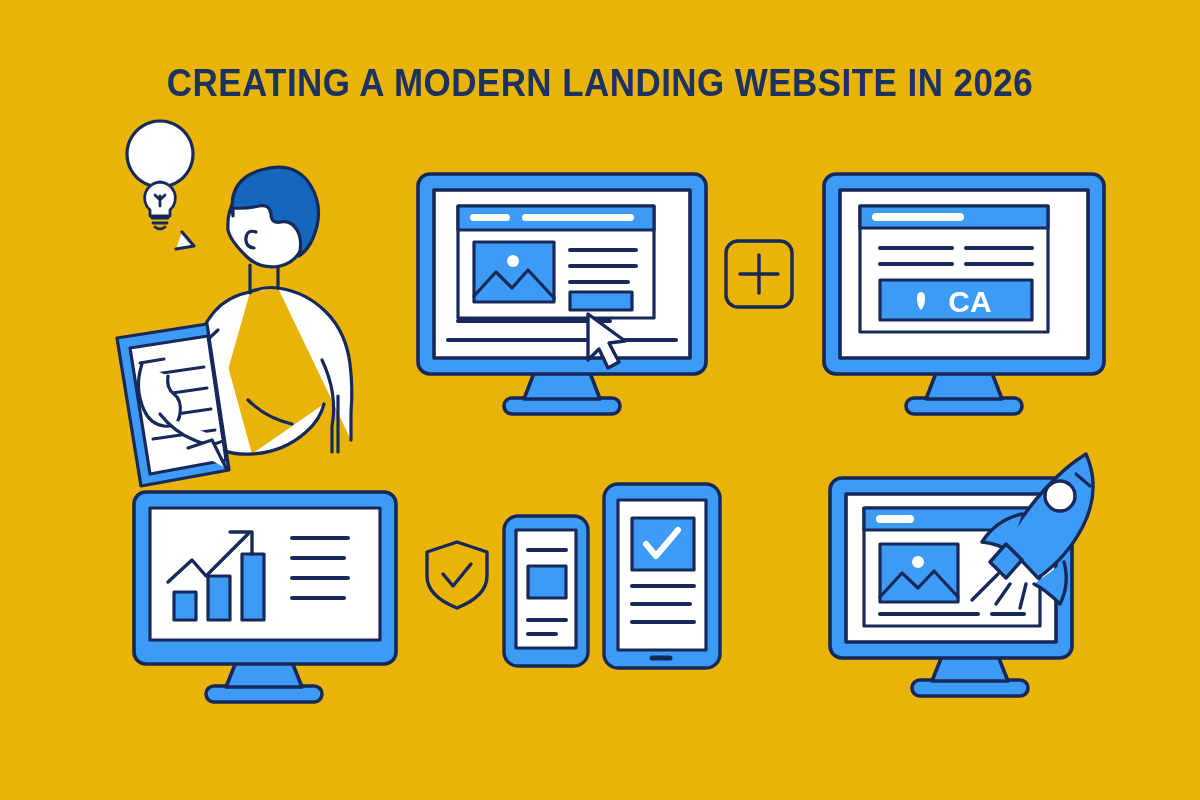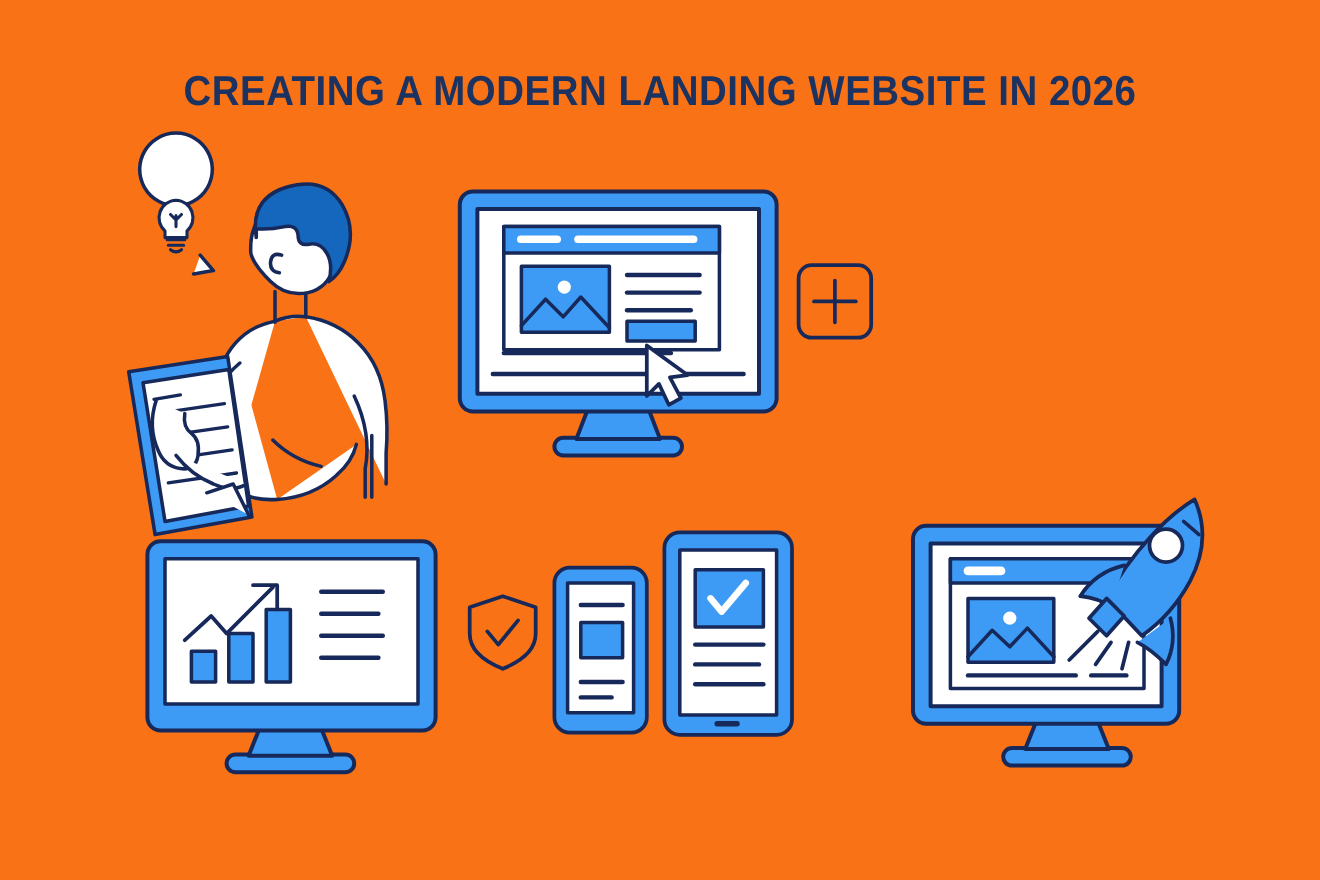--- a/index.html
+++ b/index.html
@@ -11,21 +11,21 @@
     width: 1200px;
     height: 800px;
     font-family: "Liberation Sans", sans-serif;
     overflow: hidden;
     position: relative;
   }
   #stage {
     position: relative;
     width: 1200px;
     height: 800px;
-    background: #f97316;
+    background: #eab308;
   }
   .title {
     position: absolute;
     left: 0;
     top: 62px;
     width: 1200px;
     text-align: center;
     font-family: "Liberation Sans", sans-serif;
     font-weight: bold;
     font-size: 38px;
@@ -156,20 +156,47 @@
   <div class="panel" style="left:722px; top:237px;">
     <svg width="74" height="74" viewBox="0 0 74 74">
       <rect x="4" y="4" width="66" height="66" rx="12" fill="none" stroke="#16295a" stroke-width="3.4"></rect>
       <g stroke="#16295a" stroke-width="3.4" stroke-linecap="round">
         <path d="M37 18 l0 38"></path>
         <path d="M18 37 l38 0"></path>
       </g>
     </svg>
   </div>
 
+  <div class="panel" style="left:818px; top:168px;">
+    <svg width="290" height="255" viewBox="0 0 290 255">
+      <g stroke="#16295a" stroke-width="3.6" stroke-linejoin="round" stroke-linecap="round">
+        <rect x="88" y="230" width="116" height="16" rx="8" fill="#3d9bf5"></rect>
+        <path d="M118 205 l56 0 l10 26 l-76 0 Z" fill="#3d9bf5"></path>
+        <rect x="6" y="6" width="280" height="200" rx="12" fill="#3d9bf5"></rect>
+        <rect x="22" y="22" width="248" height="168" fill="#ffffff"></rect>
+
+        <rect x="42" y="38" width="188" height="126" fill="#ffffff" stroke="#16295a" stroke-width="3.2"></rect>
+        <rect x="42" y="38" width="188" height="22" fill="#3d9bf5" stroke="#16295a" stroke-width="3.2"></rect>
+        <rect x="54" y="45" width="92" height="8" rx="4" fill="#ffffff" stroke="none"></rect>
+
+        <g stroke-width="4" fill="none">
+          <path d="M62 80 l72 0"></path>
+          <path d="M62 96 l72 0"></path>
+          <path d="M148 80 l66 0"></path>
+          <path d="M148 96 l66 0"></path>
+        </g>
+
+        <rect x="62" y="112" width="152" height="40" fill="#3d9bf5" stroke="#16295a" stroke-width="3.2"></rect>
+        <g stroke="none">
+          <path d="M103 124 q4 0 4 6 q0 8 -4 12 q-4 -4 -4 -12 q0 -6 4 -6 Z" fill="#ffffff"></path>
+        </g>
+      </g>
+      <text x="152" y="144" text-anchor="middle" font-family="'Liberation Sans', sans-serif" font-size="30" font-weight="bold" fill="#ffffff">CA</text>
+    </svg>
+  </div>
 
   <div class="panel" style="left:128px; top:474px;">
     <svg width="280" height="240" viewBox="0 0 280 240">
       <g stroke="#16295a" stroke-width="3.6" stroke-linejoin="round" stroke-linecap="round">
         <rect x="78" y="212" width="116" height="16" rx="8" fill="#3d9bf5"></rect>
         <path d="M108 188 l56 0 l10 25 l-76 0 Z" fill="#3d9bf5"></path>
         <rect x="6" y="18" width="262" height="172" rx="12" fill="#3d9bf5"></rect>
         <rect x="22" y="34" width="230" height="132" fill="#ffffff" stroke="#16295a" stroke-width="3.2"></rect>
 
         <g>

